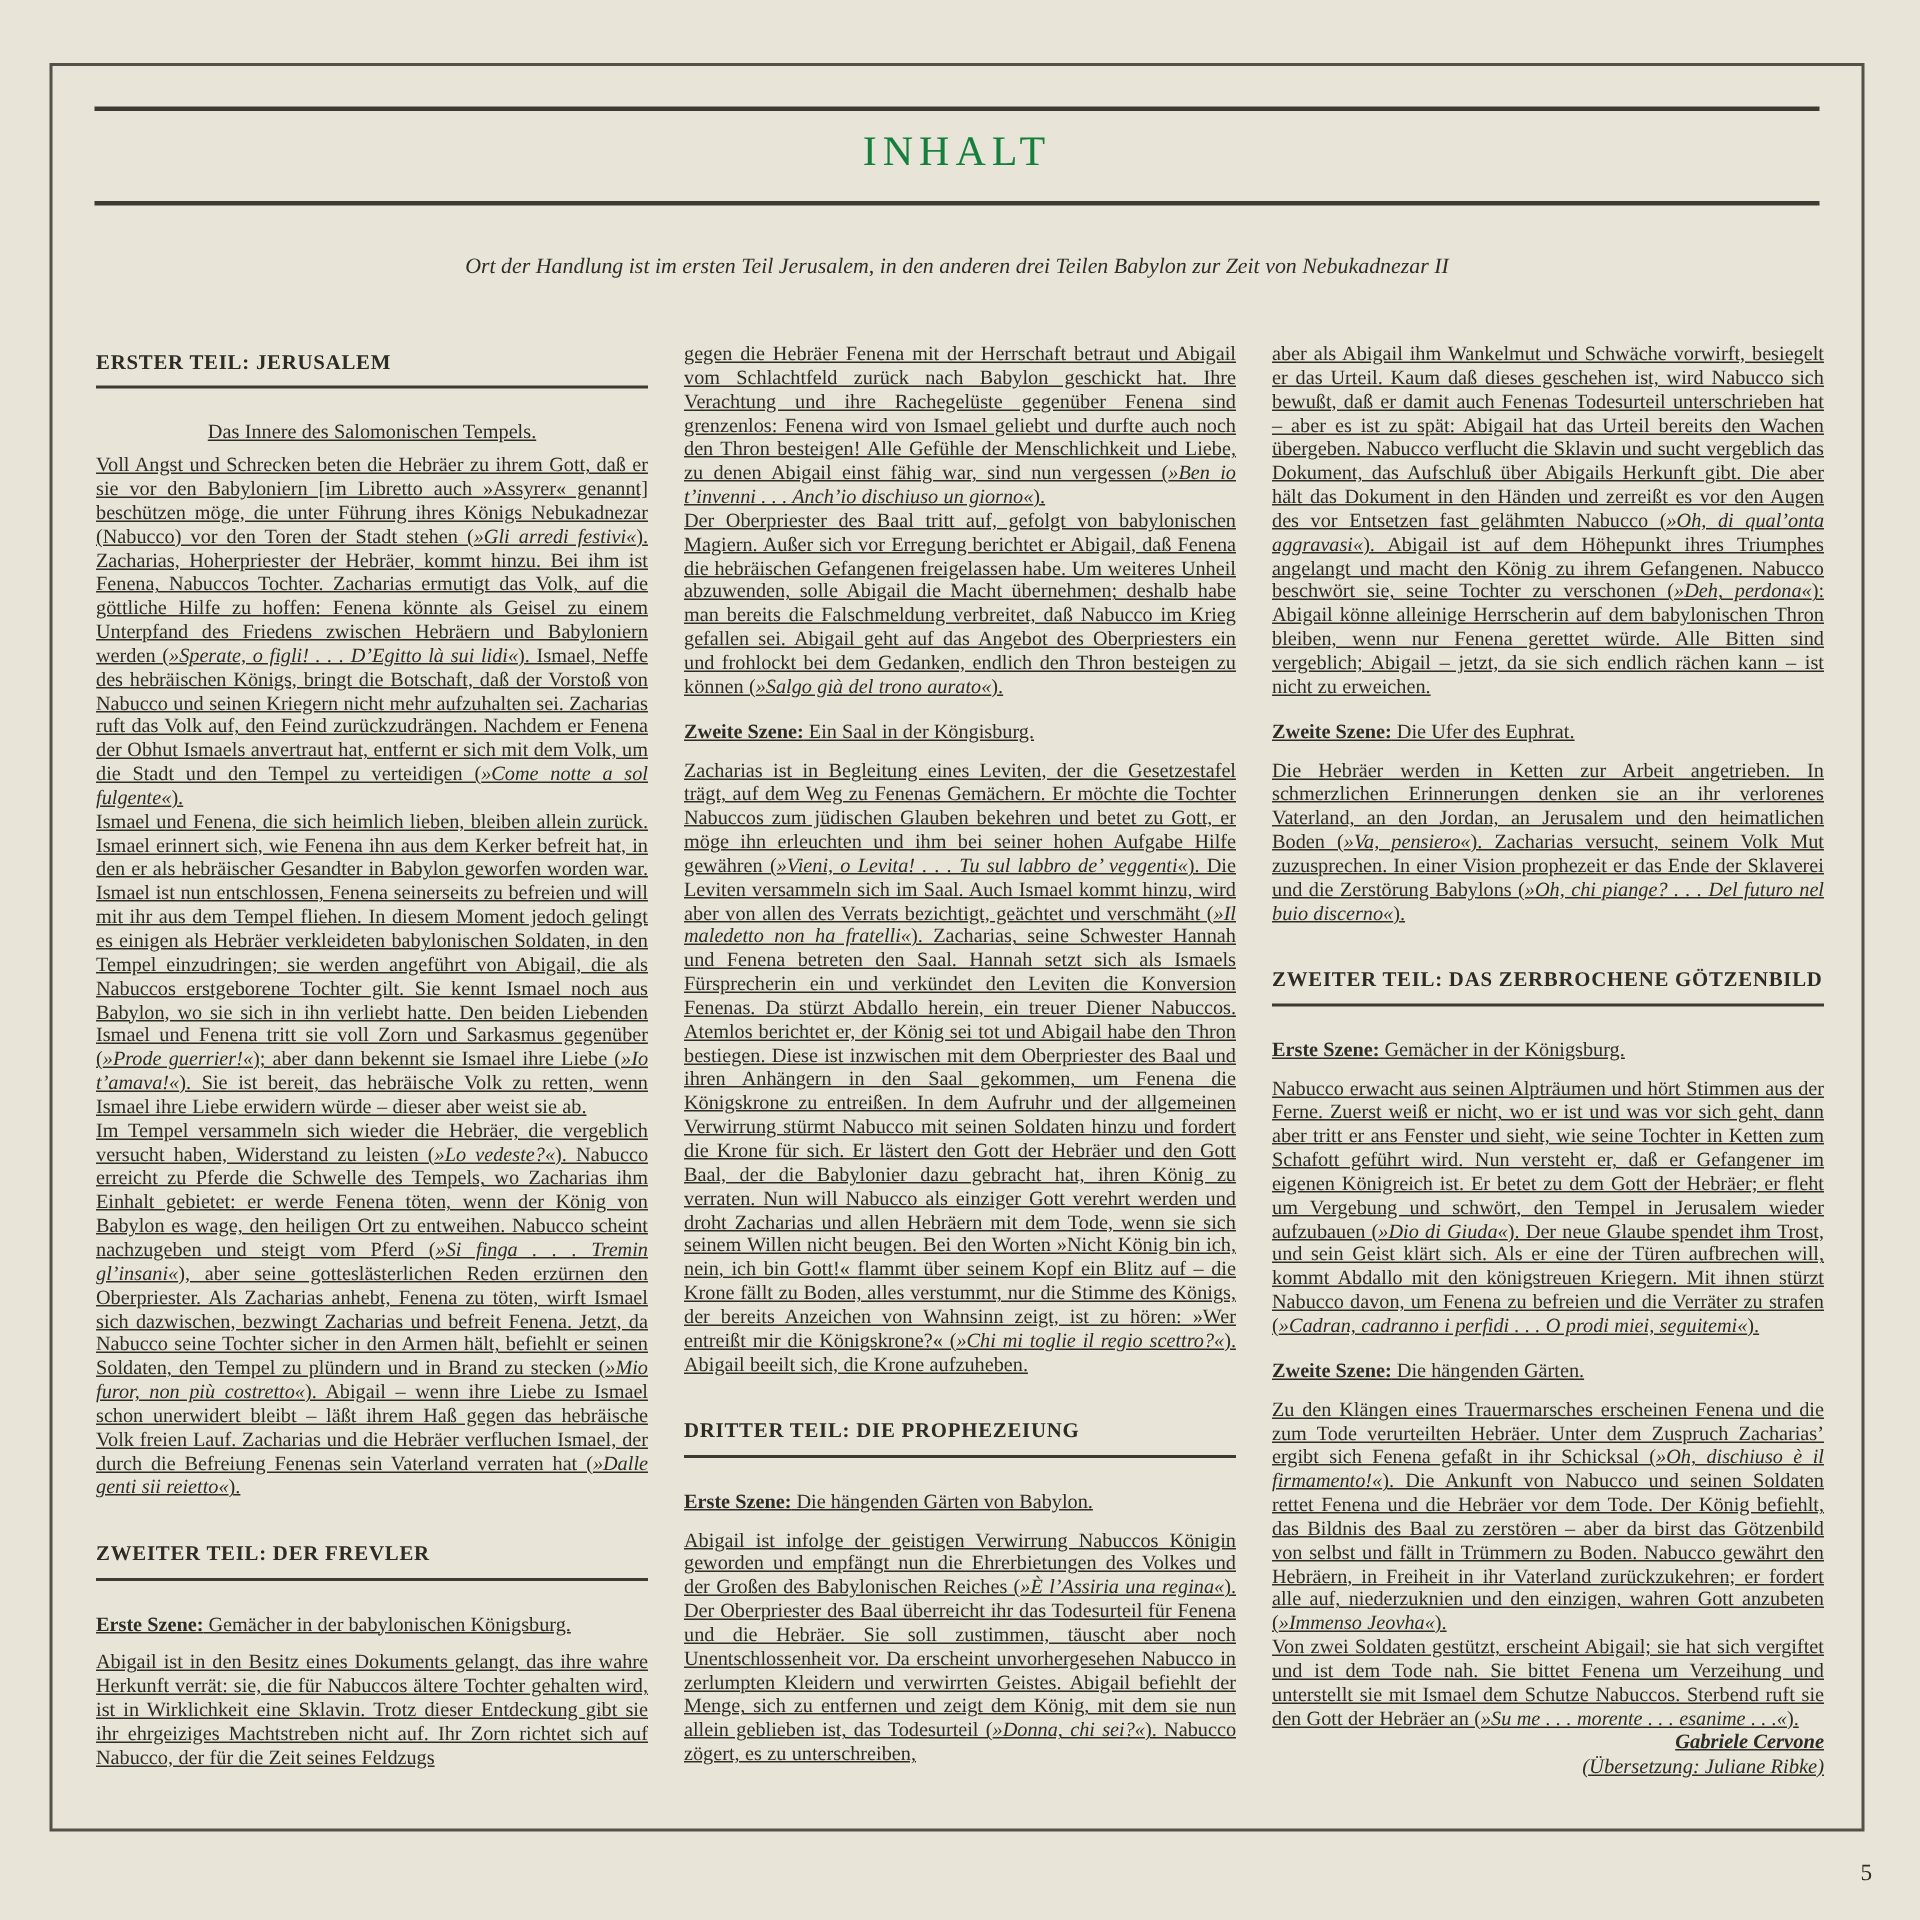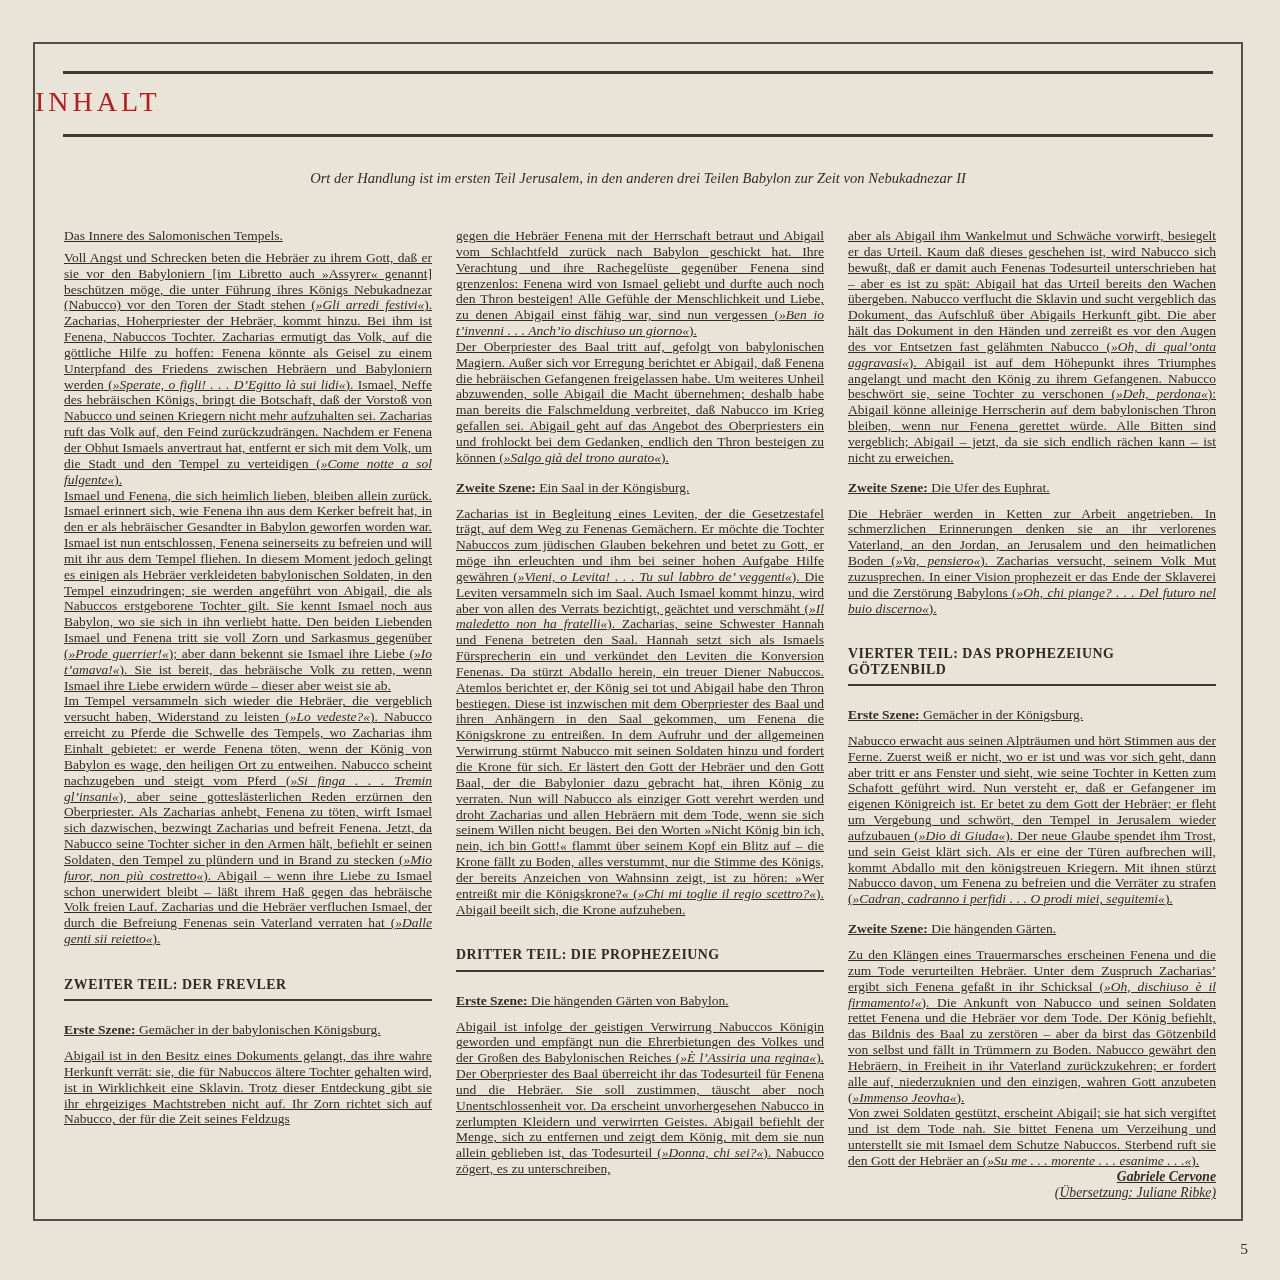--- a/index.html
+++ b/index.html
@@ -22,23 +22,23 @@
     border:2px solid var(--frame);
     box-sizing:border-box;
   }
   .rule{
     position:absolute;left:28px;right:28px;height:3px;background:var(--rule);
   }
   .rule-top{top:27px;}
   .rule-mid{top:90px;}
   .title{
     position:absolute;top:44px;left:0;right:0;
-    margin:0;
+    margin:0;text-align:center;
     font-size:28px;font-weight:normal;letter-spacing:4px;
-    line-height:1;color:#b91c1c;
+    line-height:1;color:#15803d;
   }
   .subtitle{
     position:absolute;top:108px;left:0;right:0;margin:16px;
     text-align:center;font-style:italic;
     font-size:14.6px;line-height:21px;color:#2f2d28;
   }
   .columns{
     position:absolute;left:29px;top:184px;width:1152px;height:986px;
     display:flex;gap:24px;overflow:hidden;
   }
@@ -49,21 +49,21 @@
     border-bottom:2px solid var(--rule);
     line-height:1.1;
   }
   .col h2:first-child{margin-top:7px;}
   p{margin:0;text-decoration:underline;}
   .body{
     font-size:13.5px;line-height:15.85px;
     text-align:justify;
     word-spacing:0.2px;
   }
-  .plain{text-align:left;margin-bottom:6px;}
+  .plain{text-align:center;margin-bottom:6px;}
   .scene{
     font-size:13.5px;line-height:15.85px;
     margin:14px 0 10px 0;text-align:left;
   }
   .scene b{font-weight:bold;}
   .sig{
     font-size:13.7px;line-height:16.2px;
     text-align:right;font-style:italic;
   }
   .sig.name{font-weight:bold;}
@@ -77,20 +77,21 @@
 
 <div class="frame">
   <div class="rule rule-top"></div>
   <h1 class="title">INHALT</h1>
   <div class="rule rule-mid"></div>
   <div class="subtitle">
     <div>Ort der Handlung ist im ersten Teil Jerusalem, in den anderen drei Teilen Babylon zur Zeit von Nebukadnezar II</div>
   </div>
   <div class="columns">
     <div class="col">
+        <h2>ERSTER TEIL: JERUSALEM</h2>
         <p class="body plain"><span>Das Innere des Salomonischen Tempels.</span></p>
         <p class="body"><span>Voll Angst und Schrecken beten die Hebräer zu ihrem Gott, daß er sie vor den Babyloniern [im Libretto auch »Assyrer« genannt] beschützen möge, die unter Führung ihres Königs Nebukadnezar (Nabucco) vor den Toren der Stadt stehen (</span><i>»Gli arredi festivi«</i><span>). Zacharias, Hoherpriester der Hebräer, kommt hinzu. Bei ihm ist Fenena, Nabuccos Tochter. Zacharias ermutigt das Volk, auf die göttliche Hilfe zu hoffen: Fenena könnte als Geisel zu einem Unterpfand des Friedens zwischen Hebräern und Babyloniern werden (</span><i>»Sperate, o figli! . . . D’Egitto là sui lidi«</i><span>). Ismael, Neffe des hebräischen Königs, bringt die Botschaft, daß der Vorstoß von Nabucco und seinen Kriegern nicht mehr aufzuhalten sei. Zacharias ruft das Volk auf, den Feind zurückzudrängen. Nachdem er Fenena der Obhut Ismaels anvertraut hat, entfernt er sich mit dem Volk, um die Stadt und den Tempel zu verteidigen (</span><i>»Come notte a sol fulgente«</i><span>).</span></p>
         <p class="body"><span>Ismael und Fenena, die sich heimlich lieben, bleiben allein zurück. Ismael erinnert sich, wie Fenena ihn aus dem Kerker befreit hat, in den er als hebräischer Gesandter in Babylon geworfen worden war. Ismael ist nun entschlossen, Fenena seinerseits zu befreien und will mit ihr aus dem Tempel fliehen. In diesem Moment jedoch gelingt es einigen als Hebräer verkleideten babylonischen Soldaten, in den Tempel einzudringen; sie werden angeführt von Abigail, die als Nabuccos erstgeborene Tochter gilt. Sie kennt Ismael noch aus Babylon, wo sie sich in ihn verliebt hatte. Den beiden Liebenden Ismael und Fenena tritt sie voll Zorn und Sarkasmus gegenüber (</span><i>»Prode guerrier!«</i><span>); aber dann bekennt sie Ismael ihre Liebe (</span><i>»Io t’amava!«</i><span>). Sie ist bereit, das hebräische Volk zu retten, wenn Ismael ihre Liebe erwidern würde – dieser aber weist sie ab.</span></p>
         <p class="body"><span>Im Tempel versammeln sich wieder die Hebräer, die vergeblich versucht haben, Widerstand zu leisten (</span><i>»Lo vedeste?«</i><span>). Nabucco erreicht zu Pferde die Schwelle des Tempels, wo Zacharias ihm Einhalt gebietet: er werde Fenena töten, wenn der König von Babylon es wage, den heiligen Ort zu entweihen. Nabucco scheint nachzugeben und steigt vom Pferd (</span><i>»Si finga . . . Tremin gl’insani«</i><span>), aber seine gotteslästerlichen Reden erzürnen den Oberpriester. Als Zacharias anhebt, Fenena zu töten, wirft Ismael sich dazwischen, bezwingt Zacharias und befreit Fenena. Jetzt, da Nabucco seine Tochter sicher in den Armen hält, befiehlt er seinen Soldaten, den Tempel zu plündern und in Brand zu stecken (</span><i>»Mio furor, non più costretto«</i><span>). Abigail – wenn ihre Liebe zu Ismael schon unerwidert bleibt – läßt ihrem Haß gegen das hebräische Volk freien Lauf. Zacharias und die Hebräer verfluchen Ismael, der durch die Befreiung Fenenas sein Vaterland verraten hat (</span><i>»Dalle genti sii reietto«</i><span>).</span></p>
         <h2>ZWEITER TEIL: DER FREVLER</h2>
         <p class="scene"><b>Erste Szene:</b> Gemächer in der babylonischen Königsburg.</p>
         <p class="body"><span>Abigail ist in den Besitz eines Dokuments gelangt, das ihre wahre Herkunft verrät: sie, die für Nabuccos ältere Tochter gehalten wird, ist in Wirklichkeit eine Sklavin. Trotz dieser Entdeckung gibt sie ihr ehrgeiziges Machtstreben nicht auf. Ihr Zorn richtet sich auf Nabucco, der für die Zeit seines Feldzugs</span></p>
       </div>
     <div class="col">
         <p class="body"><span>gegen die Hebräer Fenena mit der Herrschaft betraut und Abigail vom Schlachtfeld zurück nach Babylon geschickt hat. Ihre Verachtung und ihre Rachegelüste gegenüber Fenena sind grenzenlos: Fenena wird von Ismael geliebt und durfte auch noch den Thron besteigen! Alle Gefühle der Menschlichkeit und Liebe, zu denen Abigail einst fähig war, sind nun vergessen (</span><i>»Ben io t’invenni . . . Anch’io dischiuso un giorno«</i><span>).</span></p>
@@ -98,21 +99,21 @@
         <p class="scene"><b>Zweite Szene:</b> Ein Saal in der Köngisburg.</p>
         <p class="body"><span>Zacharias ist in Begleitung eines Leviten, der die Gesetzestafel trägt, auf dem Weg zu Fenenas Gemächern. Er möchte die Tochter Nabuccos zum jüdischen Glauben bekehren und betet zu Gott, er möge ihn erleuchten und ihm bei seiner hohen Aufgabe Hilfe gewähren (</span><i>»Vieni, o Levita! . . . Tu sul labbro de’ veggenti«</i><span>). Die Leviten versammeln sich im Saal. Auch Ismael kommt hinzu, wird aber von allen des Verrats bezichtigt, geächtet und verschmäht (</span><i>»Il maledetto non ha fratelli«</i><span>). Zacharias, seine Schwester Hannah und Fenena betreten den Saal. Hannah setzt sich als Ismaels Fürsprecherin ein und verkündet den Leviten die Konversion Fenenas. Da stürzt Abdallo herein, ein treuer Diener Nabuccos. Atemlos berichtet er, der König sei tot und Abigail habe den Thron bestiegen. Diese ist inzwischen mit dem Oberpriester des Baal und ihren Anhängern in den Saal gekommen, um Fenena die Königskrone zu entreißen. In dem Aufruhr und der allgemeinen Verwirrung stürmt Nabucco mit seinen Soldaten hinzu und fordert die Krone für sich. Er lästert den Gott der Hebräer und den Gott Baal, der die Babylonier dazu gebracht hat, ihren König zu verraten. Nun will Nabucco als einziger Gott verehrt werden und droht Zacharias und allen Hebräern mit dem Tode, wenn sie sich seinem Willen nicht beugen. Bei den Worten »Nicht König bin ich, nein, ich bin Gott!« flammt über seinem Kopf ein Blitz auf – die Krone fällt zu Boden, alles verstummt, nur die Stimme des Königs, der bereits Anzeichen von Wahnsinn zeigt, ist zu hören: »Wer entreißt mir die Königskrone?« (</span><i>»Chi mi toglie il regio scettro?«</i><span>). Abigail beeilt sich, die Krone aufzuheben.</span></p>
         <h2>DRITTER TEIL: DIE PROPHEZEIUNG</h2>
         <p class="scene"><b>Erste Szene:</b> Die hängenden Gärten von Babylon.</p>
         <p class="body"><span>Abigail ist infolge der geistigen Verwirrung Nabuccos Königin geworden und empfängt nun die Ehrerbietungen des Volkes und der Großen des Babylonischen Reiches (</span><i>»È l’Assiria una regina«</i><span>). Der Oberpriester des Baal überreicht ihr das Todesurteil für Fenena und die Hebräer. Sie soll zustimmen, täuscht aber noch Unentschlossenheit vor. Da erscheint unvorhergesehen Nabucco in zerlumpten Kleidern und verwirrten Geistes. Abigail befiehlt der Menge, sich zu entfernen und zeigt dem König, mit dem sie nun allein geblieben ist, das Todesurteil (</span><i>»Donna, chi sei?«</i><span>). Nabucco zögert, es zu unterschreiben,</span></p>
       </div>
     <div class="col">
         <p class="body"><span>aber als Abigail ihm Wankelmut und Schwäche vorwirft, besiegelt er das Urteil. Kaum daß dieses geschehen ist, wird Nabucco sich bewußt, daß er damit auch Fenenas Todesurteil unterschrieben hat – aber es ist zu spät: Abigail hat das Urteil bereits den Wachen übergeben. Nabucco verflucht die Sklavin und sucht vergeblich das Dokument, das Aufschluß über Abigails Herkunft gibt. Die aber hält das Dokument in den Händen und zerreißt es vor den Augen des vor Entsetzen fast gelähmten Nabucco (</span><i>»Oh, di qual’onta aggravasi«</i><span>). Abigail ist auf dem Höhepunkt ihres Triumphes angelangt und macht den König zu ihrem Gefangenen. Nabucco beschwört sie, seine Tochter zu verschonen (</span><i>»Deh, perdona«</i><span>): Abigail könne alleinige Herrscherin auf dem babylonischen Thron bleiben, wenn nur Fenena gerettet würde. Alle Bitten sind vergeblich; Abigail – jetzt, da sie sich endlich rächen kann – ist nicht zu erweichen.</span></p>
         <p class="scene"><b>Zweite Szene:</b> Die Ufer des Euphrat.</p>
         <p class="body"><span>Die Hebräer werden in Ketten zur Arbeit angetrieben. In schmerzlichen Erinnerungen denken sie an ihr verlorenes Vaterland, an den Jordan, an Jerusalem und den heimatlichen Boden (</span><i>»Va, pensiero«</i><span>). Zacharias versucht, seinem Volk Mut zuzusprechen. In einer Vision prophezeit er das Ende der Sklaverei und die Zerstörung Babylons (</span><i>»Oh, chi piange? . . . Del futuro nel buio discerno«</i><span>).</span></p>
-        <h2>VIERTER TEIL: DAS PROPHEZEIUNG GÖTZENBILD</h2>
+        <h2>ZWEITER TEIL: DAS ZERBROCHENE GÖTZENBILD</h2>
         <p class="scene"><b>Erste Szene:</b> Gemächer in der Königsburg.</p>
         <p class="body"><span>Nabucco erwacht aus seinen Alpträumen und hört Stimmen aus der Ferne. Zuerst weiß er nicht, wo er ist und was vor sich geht, dann aber tritt er ans Fenster und sieht, wie seine Tochter in Ketten zum Schafott geführt wird. Nun versteht er, daß er Gefangener im eigenen Königreich ist. Er betet zu dem Gott der Hebräer; er fleht um Vergebung und schwört, den Tempel in Jerusalem wieder aufzubauen (</span><i>»Dio di Giuda«</i><span>). Der neue Glaube spendet ihm Trost, und sein Geist klärt sich. Als er eine der Türen aufbrechen will, kommt Abdallo mit den königstreuen Kriegern. Mit ihnen stürzt Nabucco davon, um Fenena zu befreien und die Verräter zu strafen (</span><i>»Cadran, cadranno i perfidi . . . O prodi miei, seguitemi«</i><span>).</span></p>
         <p class="scene"><b>Zweite Szene:</b> Die hängenden Gärten.</p>
         <p class="body"><span>Zu den Klängen eines Trauermarsches erscheinen Fenena und die zum Tode verurteilten Hebräer. Unter dem Zuspruch Zacharias’ ergibt sich Fenena gefaßt in ihr Schicksal (</span><i>»Oh, dischiuso è il firmamento!«</i><span>). Die Ankunft von Nabucco und seinen Soldaten rettet Fenena und die Hebräer vor dem Tode. Der König befiehlt, das Bildnis des Baal zu zerstören – aber da birst das Götzenbild von selbst und fällt in Trümmern zu Boden. Nabucco gewährt den Hebräern, in Freiheit in ihr Vaterland zurückzukehren; er fordert alle auf, niederzuknien und den einzigen, wahren Gott anzubeten (</span><i>»Immenso Jeovha«</i><span>).</span></p>
         <p class="body"><span>Von zwei Soldaten gestützt, erscheint Abigail; sie hat sich vergiftet und ist dem Tode nah. Sie bittet Fenena um Verzeihung und unterstellt sie mit Ismael dem Schutze Nabuccos. Sterbend ruft sie den Gott der Hebräer an (</span><i>»Su me . . . morente . . . esanime . . .«</i><span>).</span></p>
         <p class="sig name">Gabriele Cervone</p>
         <p class="sig">(Übersetzung: Juliane Ribke)</p>
       </div>
   </div>
 </div>

